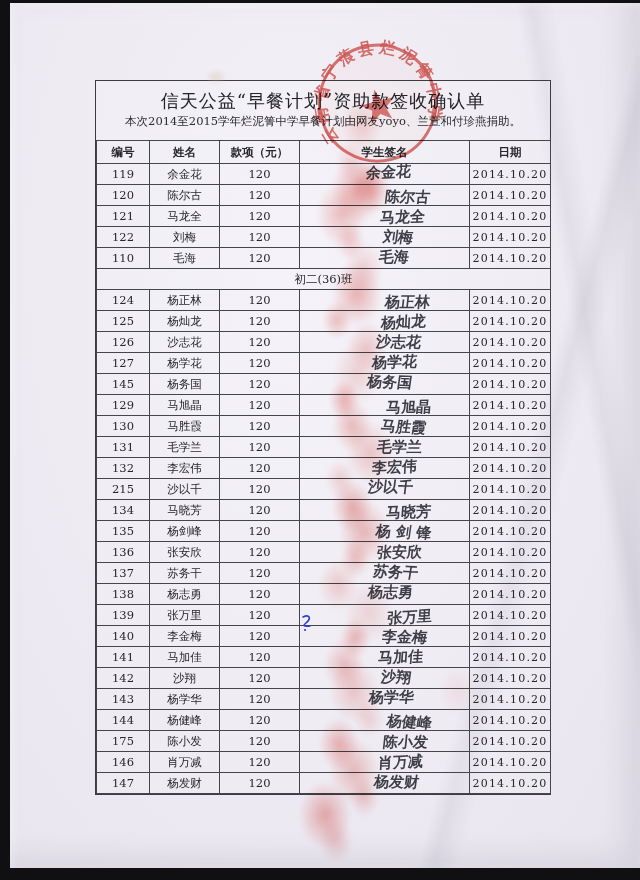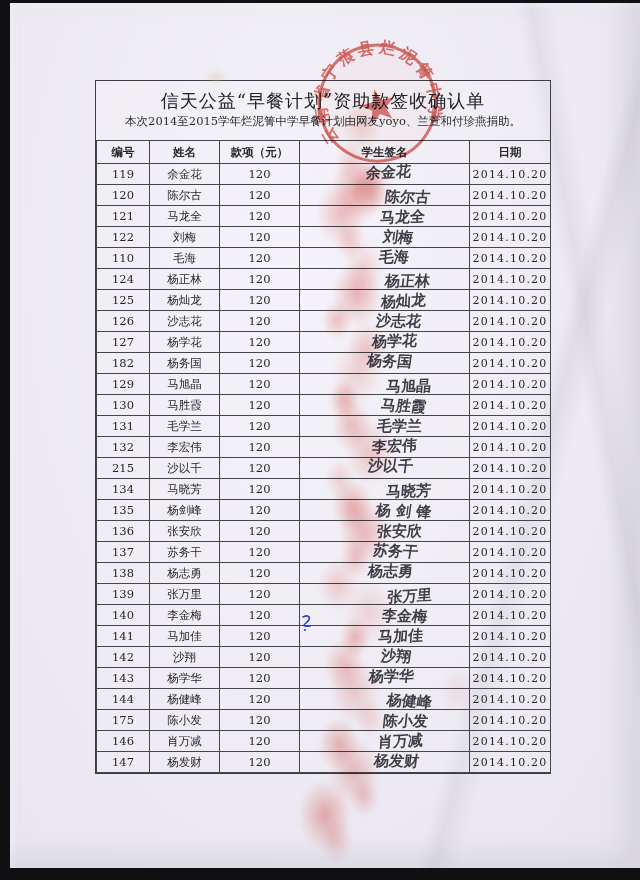--- a/index.html
+++ b/index.html
@@ -126,20 +126,23 @@
               <td class="date-cell">2014.10.20</td>
             </tr>
             <tr>
               <td class="no-cell">110</td>
               <td class="name-cell">毛海</td>
               <td class="amount-cell">120</td>
               <td class="sig-cell"><span class="sig" style="transform: rotate(-1deg) translateY(-1px) skewX(-6deg); margin-left: 18px;">毛海</span></td>
               <td class="date-cell">2014.10.20</td>
             </tr>
             <tr>
+              <td colspan="5" class="section-cell">初二(36)班</td>
+            </tr>
+            <tr>
               <td class="no-cell">124</td>
               <td class="name-cell">杨正林</td>
               <td class="amount-cell">120</td>
               <td class="sig-cell"><span class="sig" style="transform: rotate(0deg) translateY(2px) skewX(-6deg); margin-left: 46px;">杨正林</span></td>
               <td class="date-cell">2014.10.20</td>
             </tr>
             <tr>
               <td class="no-cell">125</td>
               <td class="name-cell">杨灿龙</td>
               <td class="amount-cell">120</td>
@@ -154,21 +157,21 @@
               <td class="date-cell">2014.10.20</td>
             </tr>
             <tr>
               <td class="no-cell">127</td>
               <td class="name-cell">杨学花</td>
               <td class="amount-cell">120</td>
               <td class="sig-cell"><span class="sig" style="transform: rotate(-2deg) translateY(-1px) skewX(-6deg); margin-left: 19px;">杨学花</span></td>
               <td class="date-cell">2014.10.20</td>
             </tr>
             <tr>
-              <td class="no-cell">182</td>
+              <td class="no-cell">145</td>
               <td class="name-cell">杨务国</td>
               <td class="amount-cell">120</td>
               <td class="sig-cell"><span class="sig" style="transform: rotate(2deg) translateY(-2px) skewX(-6deg); margin-left: 10px;">杨务国</span></td>
               <td class="date-cell">2014.10.20</td>
             </tr>
             <tr>
               <td class="no-cell">129</td>
               <td class="name-cell">马旭晶</td>
               <td class="amount-cell">120</td>
               <td class="sig-cell"><span class="sig" style="transform: rotate(-1deg) translateY(2px) skewX(-6deg); margin-left: 47px;">马旭晶</span></td>

